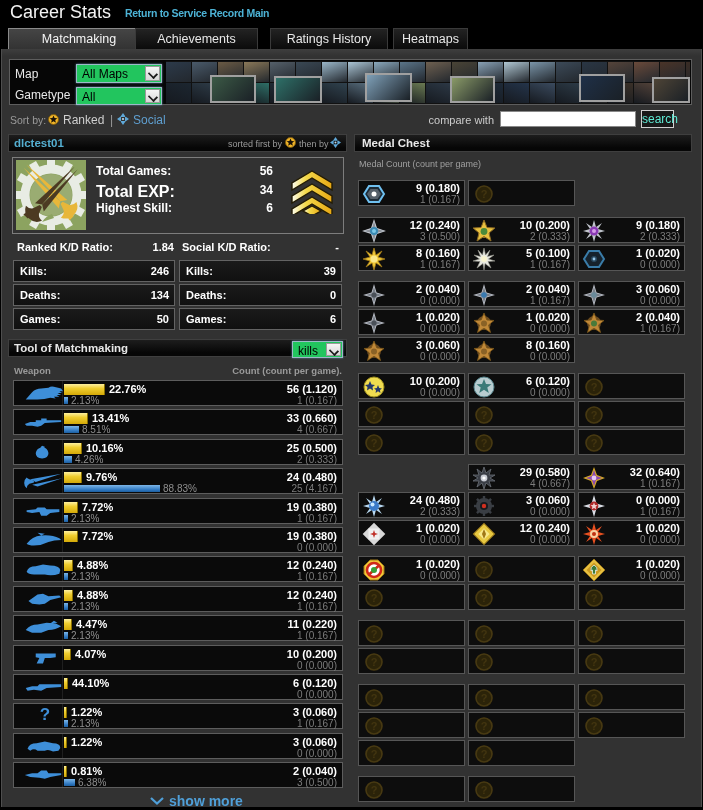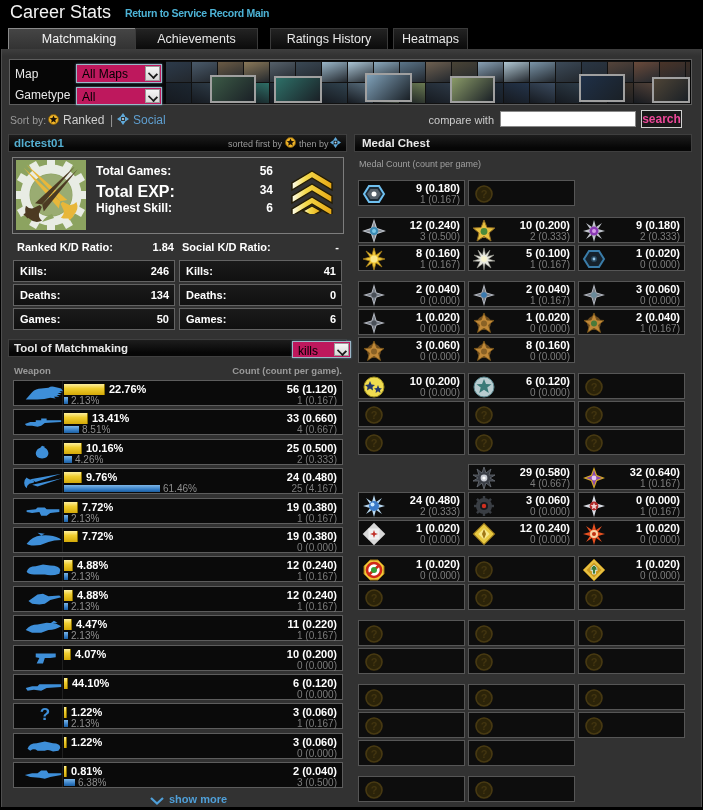--- a/index.html
+++ b/index.html
@@ -18,21 +18,21 @@
 .cnt1 { position:absolute; right:5px; top:2px; font-size:11px; font-weight:bold; color:#fff; }
 .cnt2 { position:absolute; right:5px; top:14px; font-size:10px; color:#7d7d7d; }
 .ybar { position:absolute; left:50px; top:3px; height:11px;
   background:linear-gradient(#fdf0a0,#f0ce30 40%,#d4a908); border-right:1px solid #8a7000; }
 .bbar { position:absolute; left:50px; top:16px; height:7px;
   background:linear-gradient(#7cb6e8,#2e77c0 70%,#1d5e9e); }
 .mcell { position:absolute; width:107px; height:26px; background:#0d0d0d; border:1px solid #565656; }
 .m1 { position:absolute; right:4px; top:1px; font-size:11px; font-weight:bold; color:#fff; }
 .m2 { position:absolute; right:4px; top:13px; font-size:10px; color:#7d7d7d; }
 .micon { position:absolute; left:3px; top:1px; }
-.sel { position:absolute; background:#be185d; border:1px solid #9db8c8; box-shadow:0 0 2px #5a86a0; }
+.sel { position:absolute; background:#22c55e; border:1px solid #9db8c8; box-shadow:0 0 2px #5a86a0; }
 .sel .t { position:absolute; left:5px; top:2px; font-size:12px; color:#000; }
 .sel .b { position:absolute; right:1px; top:1px; bottom:1px; width:15px;
   background:linear-gradient(#f6f6f6,#d8d8d8); border:1px solid #9a9a9a; }
 .sel .b:after { content:""; position:absolute; left:3px; top:3px; width:6px; height:6px;
   border-right:2.2px solid #1a1a1a; border-bottom:2.2px solid #1a1a1a; transform:rotate(45deg) scale(1,0.8); }
 .tab { position:absolute; top:28px; height:21px; background:linear-gradient(#232323,#0b0b0b);
   border:1px solid #3a3a3a; border-bottom:none; color:#e8e8e8; font-size:12.5px;
   text-align:center; line-height:21px; }
 </style></head>
 <body>
@@ -113,21 +113,21 @@
     </svg>
 <div class="abs" style="left:63px;top:113px;font-size:12px;color:#cfcfcf;">Ranked</div>
 <div class="abs" style="left:110px;top:113px;font-size:12px;color:#9a9a9a;">|</div>
 <svg class="abs" style="left:117px;top:113px;" width="12" height="12" viewBox="0 0 12 12">
       <path d="M6 0 L8.8 4 L3.2 4 Z M6 12 L8.8 8 L3.2 8 Z M0 6 L4 3.2 L4 8.8 Z M12 6 L8 3.2 L8 8.8 Z" fill="#5fa8d8"></path>
       <circle cx="6" cy="6" r="1.1" fill="#bcd8ea"></circle>
     </svg>
 <div class="abs" style="left:133px;top:113px;font-size:12px;color:#5f9fd0;">Social</div>
 <div class="abs" style="left:394px;top:114px;width:100px;text-align:right;font-size:11px;color:#cccccc;">compare with</div>
 <div class="abs" style="left:500px;top:111px;width:136px;height:16px;background:#fff;border:1px solid #888;"></div>
-<div class="abs" style="left:641px;top:110px;width:41px;height:18px;background:#181818;border:1px solid #d0d0d0;font-size:12px;font-weight:bold;color:#ec4899;text-align:center;line-height:16px;">search</div>
+<div class="abs" style="left:641px;top:110px;width:33px;height:18px;background:#181818;border:1px solid #d0d0d0;font-size:12px;font-weight:normal;color:#5eead4;text-align:center;line-height:16px;">search</div>
 <div class="hdrbar" style="left:8px;top:134px;width:339px;"></div>
 <div class="abs" style="left:14px;top:137px;font-size:11.5px;font-weight:bold;color:#54aed0;">dlctest01</div>
 <div class="abs" style="left:228px;top:139px;font-size:9px;color:#9a9a9a;">sorted first by</div>
 <svg class="abs" style="left:285px;top:137px;" width="11" height="11" viewBox="0 0 11 11">
       <circle cx="5.5" cy="5.5" r="5" fill="#f0b428" stroke="#7a5a10" stroke-width="1"></circle>
       <path d="M5.5 1.6 L6.6 4.1 L9.3 4.3 L7.2 6 L7.9 8.7 L5.5 7.2 L3.1 8.7 L3.8 6 L1.7 4.3 L4.4 4.1 Z" fill="#1a1208"></path>
     </svg>
 <div class="abs" style="left:299px;top:139px;font-size:9px;color:#9a9a9a;">then by</div>
 <svg class="abs" style="left:330px;top:137px;" width="11" height="11" viewBox="0 0 12 12">
       <path d="M6 0 L8.8 4 L3.2 4 Z M6 12 L8.8 8 L3.2 8 Z M0 6 L4 3.2 L4 8.8 Z M12 6 L8 3.2 L8 8.8 Z" fill="#5fa8d8"></path>
@@ -190,41 +190,41 @@
 <div class="abs" style="left:17px;top:241px;font-size:11px;font-weight:bold;color:#fff;">Ranked K/D Ratio:</div>
 <div class="abs" style="left:120px;top:241px;width:54px;font-size:11px;font-weight:bold;color:#fff;text-align:right;">1.84</div>
 <div class="abs" style="left:182px;top:241px;font-size:11px;font-weight:bold;color:#fff;">Social K/D Ratio:</div>
 <div class="abs" style="left:285px;top:241px;width:54px;font-size:11px;font-weight:bold;color:#fff;text-align:right;">-</div>
 <div class="kdcell" style="left:13px;top:260px;width:162px;">
       <div class="kdlab">Kills:</div>
       <div class="kdval">246</div>
     </div>
 <div class="kdcell" style="left:179px;top:260px;width:163px;">
       <div class="kdlab">Kills:</div>
-      <div class="kdval">41</div>
+      <div class="kdval">39</div>
     </div>
 <div class="kdcell" style="left:13px;top:284px;width:162px;">
       <div class="kdlab">Deaths:</div>
       <div class="kdval">134</div>
     </div>
 <div class="kdcell" style="left:179px;top:284px;width:163px;">
       <div class="kdlab">Deaths:</div>
       <div class="kdval">0</div>
     </div>
 <div class="kdcell" style="left:13px;top:308px;width:162px;">
       <div class="kdlab">Games:</div>
       <div class="kdval">50</div>
     </div>
 <div class="kdcell" style="left:179px;top:308px;width:163px;">
       <div class="kdlab">Games:</div>
       <div class="kdval">6</div>
     </div>
 <div class="hdrbar" style="left:8px;top:339px;width:339px;"></div>
 <div class="abs" style="left:14px;top:342px;font-size:11.5px;font-weight:bold;color:#e8e8e8;">Tool of Matchmaking</div>
-<div class="sel" style="left:292px;top:341px;width:59px;height:17px;">
+<div class="sel" style="left:292px;top:341px;width:51px;height:17px;">
       <div class="t">kills</div>
       <div class="b"></div>
     </div>
 <div class="abs" style="left:14px;top:365px;font-size:9.5px;font-weight:bold;color:#9a9a9a;">Weapon</div>
 <div class="abs" style="left:180px;top:365px;width:162px;font-size:9.5px;font-weight:bold;color:#9a9a9a;text-align:right;">Count (count per game).</div>
 <div class="wrow" style="top:380px;">
       <div style="position:absolute;left:48px;top:0;width:1px;height:24px;background:#1f1f1f;"></div>
       <svg style="position:absolute;left:9px;top:3px;" width="40" height="20" viewBox="0 0 44 22">
         <path d="M3 17 L10 9 Q14 5 20 5 L28 4 Q31 2 34 3 L42 5 L44 8 L40 8 L43 10 L38 10 L42 12 L37 12 L40 14 L34 14 L36 16 L30 15 Q24 17 16 17 Z" fill="#3e8fd9"></path>
       </svg>
@@ -260,21 +260,21 @@
       <div class="cnt2">2 (0.333)</div>
     </div>
 <div class="wrow" style="top:468px;">
       <div style="position:absolute;left:48px;top:0;width:1px;height:24px;background:#1f1f1f;"></div>
       <svg style="position:absolute;left:9px;top:3px;" width="40" height="20" viewBox="0 0 44 22">
         <path d="M8 8 L42 2 L14 11 Z M10 14 L43 7 L16 16 Z M4 6 A8 8 0 0 0 4 18 A6 6 0 0 1 7 13 L12 11.5 L12 9.5 L7 8 A6 6 0 0 1 4 6 Z" fill="#3e8fd9"></path>
       </svg>
       <div class="ybar" style="width:18px;"></div>
       <div class="pct" style="left:72px;top:2px;">9.76%</div>
       <div class="bbar" style="width:96px;"></div>
-      <div class="pct2" style="left:149px;top:14px;">61.46%</div>
+      <div class="pct2" style="left:149px;top:14px;">88.83%</div>
       <div class="cnt1">24 (0.480)</div>
       <div class="cnt2">25 (4.167)</div>
     </div>
 <div class="wrow" style="top:498px;">
       <div style="position:absolute;left:48px;top:0;width:1px;height:24px;background:#1f1f1f;"></div>
       <svg style="position:absolute;left:9px;top:3px;" width="40" height="20" viewBox="0 0 44 22">
         <path d="M4 9 L14 8 L16 6 L24 6 L26 8 L40 8 L40 11 L30 12 L26 15 L20 15 L18 11 L10 12 L4 11 Z" fill="#3e8fd9"></path>
       </svg>
       <div class="ybar" style="width:14px;"></div>
       <div class="pct" style="left:68px;top:2px;">7.72%</div>
@@ -377,21 +377,21 @@
       <div class="ybar" style="width:3px;"></div>
       <div class="pct" style="left:57px;top:2px;">0.81%</div>
       <div class="bbar" style="width:11px;"></div>
       <div class="pct2" style="left:64px;top:14px;">6.38%</div>
       <div class="cnt1">2 (0.040)</div>
       <div class="cnt2">3 (0.500)</div>
     </div>
 <svg class="abs" style="left:150px;top:797px;" width="14" height="8" viewBox="0 0 14 8">
       <path d="M1 1 L7 6.5 L13 1" fill="none" stroke="#4f9fd8" stroke-width="2.2"></path>
     </svg>
-<div class="abs" style="left:169px;top:793px;font-size:11px;font-weight:bold;color:#4f9fd8;">show more</div>
+<div class="abs" style="left:169px;top:793px;font-size:14px;font-weight:bold;color:#4f9fd8;">show more</div>
 <div class="hdrbar" style="left:354px;top:134px;width:338px;"></div>
 <div class="abs" style="left:362px;top:137px;font-size:11.5px;font-weight:bold;color:#e8e8e8;">Medal Chest</div>
 <div class="abs" style="left:359px;top:159px;font-size:9px;color:#a0a0a0;">Medal Count (count per game)</div>
 <div class="mcell" style="left:358px;top:180px;">
       <svg class="micon" width="24" height="24" viewBox="0 0 24 24">
         <path d="M7 4 L17 4 L22 12 L17 20 L7 20 L2 12 Z" fill="#1c2a36" stroke="#6fc0f0" stroke-width="2"></path>
         <path d="M8.5 7 L15.5 7 L19 12 L15.5 17 L8.5 17 L5 12 Z" fill="#55606a"></path>
         <circle cx="12" cy="12" r="2.5" fill="#fff"></circle>
       </svg>
       <div class="m1">9 (0.180)</div>

